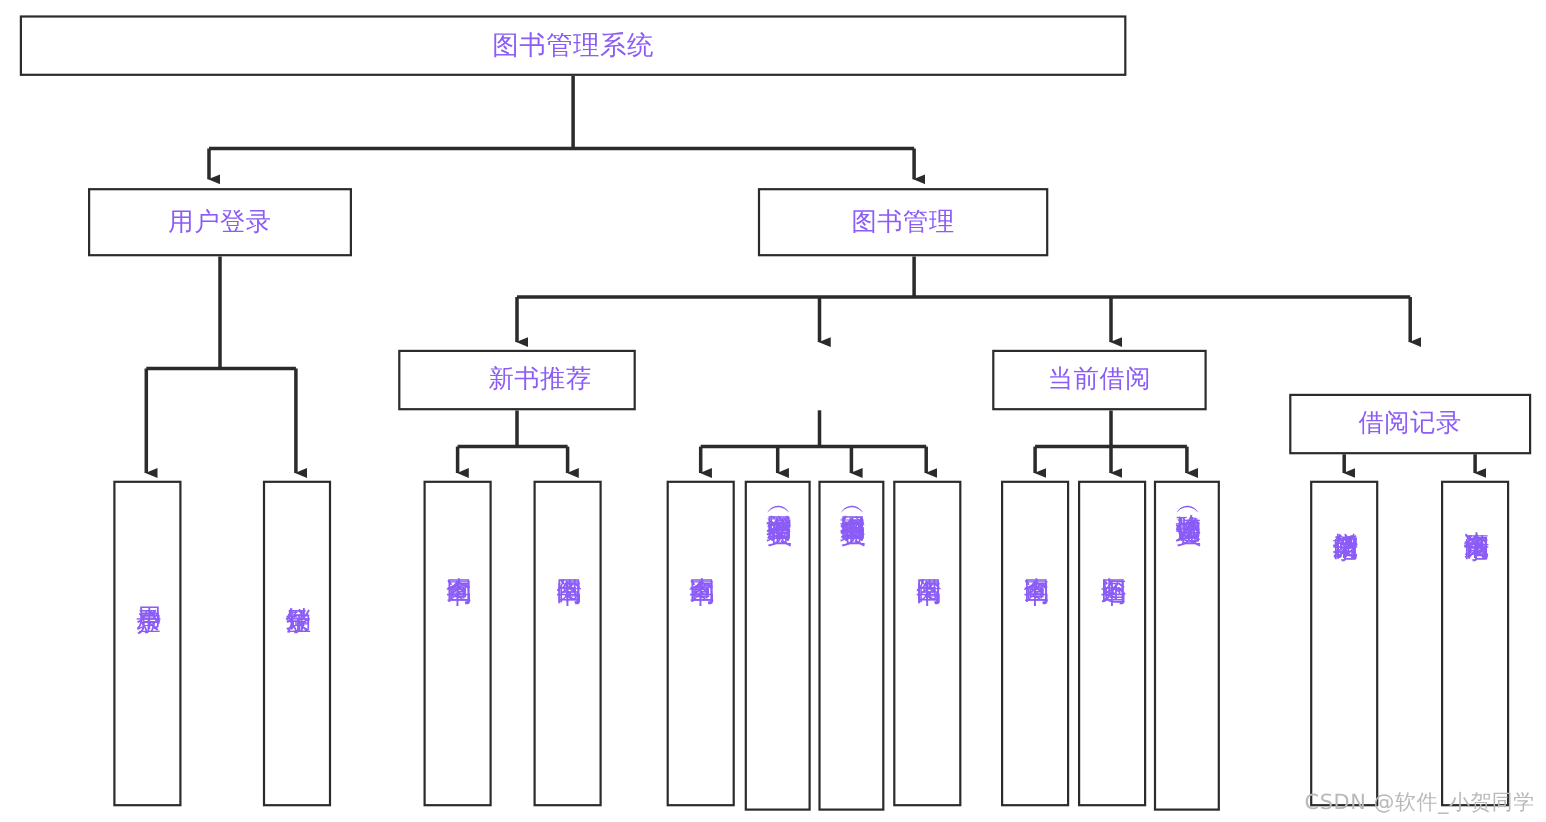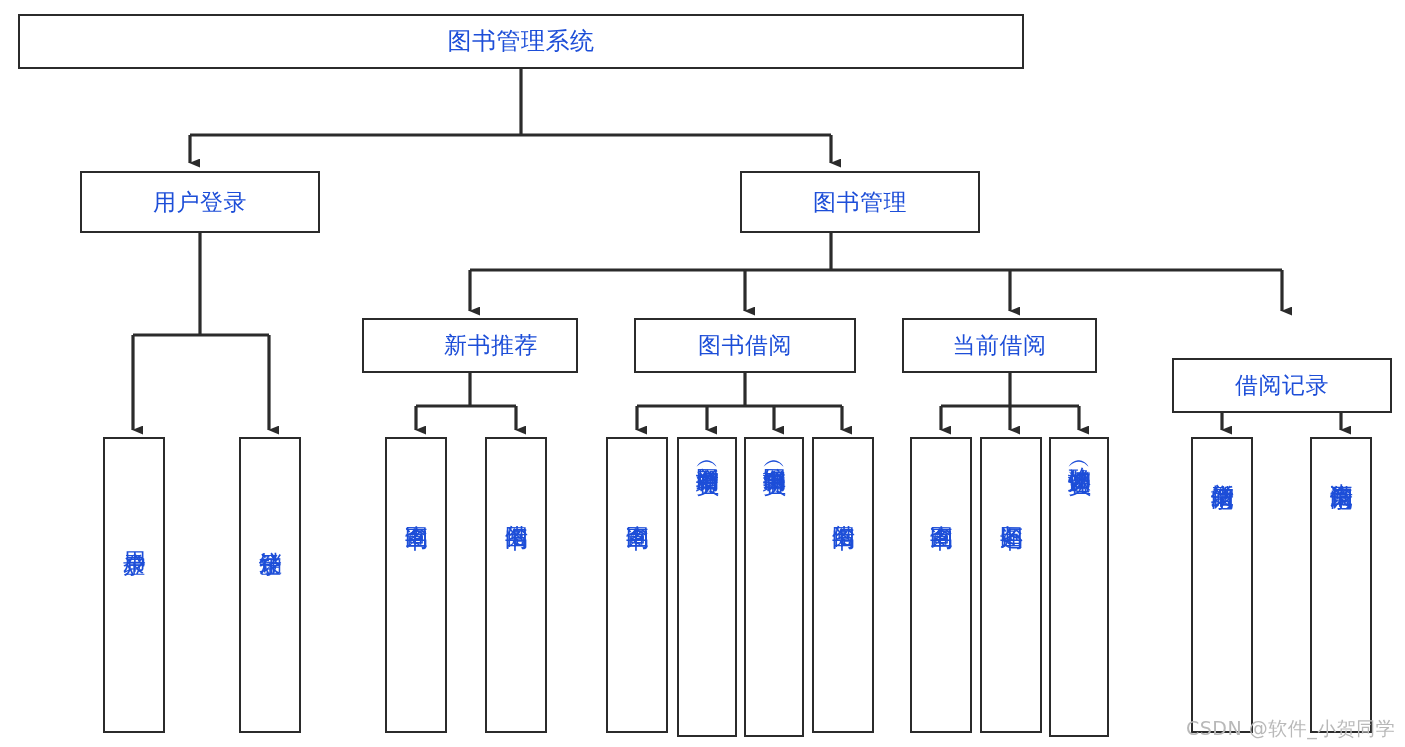--- a/index.html
+++ b/index.html
@@ -33,21 +33,21 @@
     border: 2px solid #2b2b2b;
     display: flex;
     align-items: center;
     justify-content: center;
     color: #111111;
   }
   .node-label {
     display: block;
     text-align: left;
     line-height: 1.22;
-    color: #1d4ed8;
+    color: #8b5cf6;
     letter-spacing: 0.5px;
   }
   .node.horiz .node-label {
     font-size: 23px;
   }
   .node.root .node-label {
     font-size: 24px;
   }
   .node.vert {
     align-items: flex-start;
@@ -140,31 +140,28 @@
   </svg>
 
   <div class="node root horiz" style="left:18px; top:14px; width:1006px; height:55px;">
     <span class="node-label">图书管理系统</span>
   </div>
 
   <div class="node horiz" style="left:80px; top:171px; width:240px; height:62px;">
     <span class="node-label">用户登录</span>
   </div>
 
-  <div class="node horiz" style="left:740px; top:171px; width:240px; height:62px;">
+  <div class="node horiz" style="left:689px; top:171px; width:264px; height:62px;">
     <span class="node-label">图书管理</span>
   </div>
 
   <div class="node horiz" style="left:362px; top:318px; width:216px; height:55px;padding-left:42px;">
     <span class="node-label">新书推荐</span>
   </div>
 
-  <div class="node horiz" style="left:634px; top:318px; width:222px; height:55px;">
-    <span class="node-label">图书借阅</span>
-  </div>
 
   <div class="node horiz" style="left:902px; top:318px; width:195px; height:55px;">
     <span class="node-label">当前借阅</span>
   </div>
 
   <div class="node horiz" style="left:1172px; top:318px; width:220px; height:55px;margin-top:40px;">
     <span class="node-label">借阅记录</span>
   </div>
 
   <div class="node vert low" style="left:103px; top:437px; width:62px; height:296px;">

